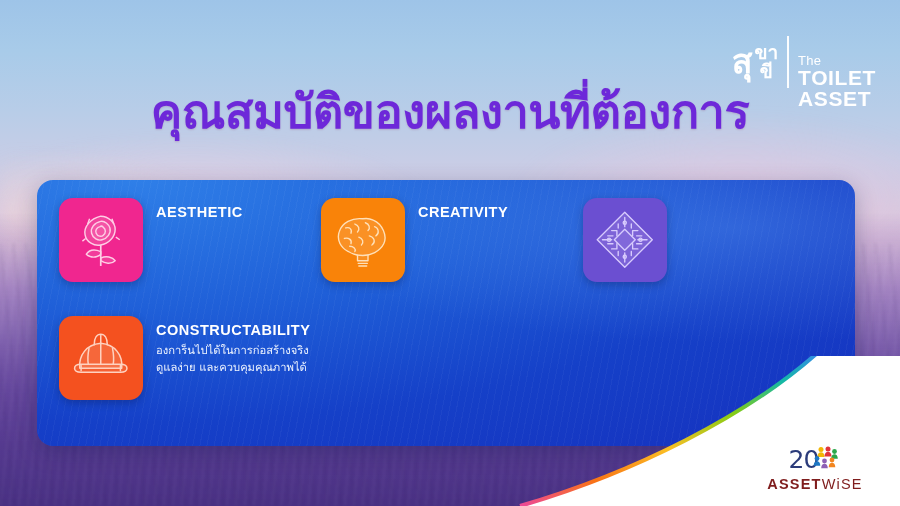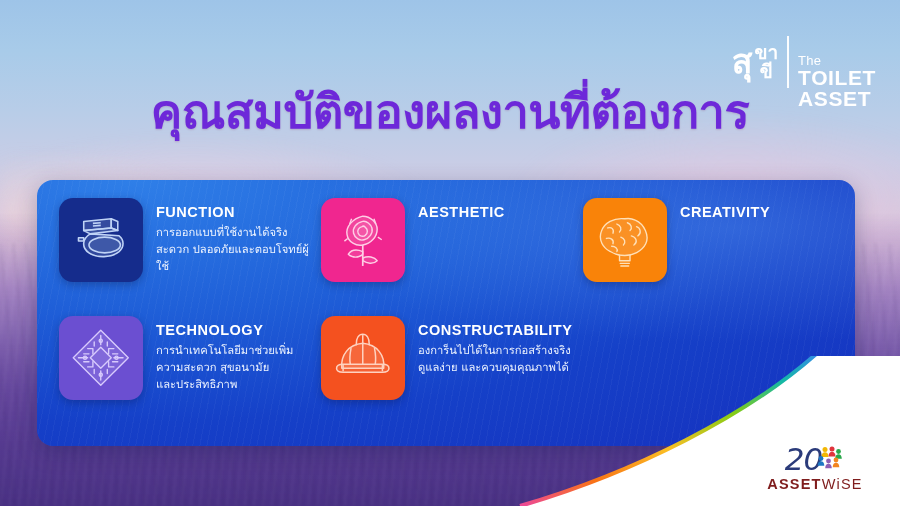--- a/index.html
+++ b/index.html
@@ -172,22 +172,22 @@
   .logo-aw {
     position: absolute; right: 20px; bottom: 14px;
     text-align: center; width: 130px;
   }
   .aw-mark {
     display: flex; align-items: center; justify-content: center;
     height: 30px; margin-bottom: 2px;
   }
   .aw-20 {
     font-family: "DejaVu Sans", sans-serif;
-    font-size: 31px; font-weight: 400; color: #2b3b7a;
-    line-height: 1; letter-spacing: -1px; font-style: italic;
+    font-size: 25px; font-weight: 400; color: #2b3b7a;
+    line-height: 1; letter-spacing: -1px;
   }
   .aw-name {
     font-family: "Liberation Sans", sans-serif;
     font-size: 14.5px; font-weight: 700; color: #7f1d1d;
     letter-spacing: 1.2px;
   }
   .aw-name .wise { font-weight: 400; }
 </style>
 </head>
 <body>
@@ -216,40 +216,20 @@
       <div class="w-toilet">ASSET</div>
     </div>
   </div>
 
   <div class="title">คุณสมบัติของผลงานที่ต้องการ</div>
 
   <div class="panel">
     <div class="panel-sheen"></div>
     <div class="grid">
 
-      <div class="card">
-        <div class="tile" style="background:#152c8c">
-          <svg viewBox="0 0 100 100">
-            <g fill="none" stroke="#cfe2ff" stroke-width="2.4" stroke-linejoin="round" opacity="0.92">
-              <path d="M24 36 L24 22 L66 18 L66 32 Z" fill="rgba(210,232,255,0.18)"></path>
-              <path d="M66 18 L76 22 L76 36 L66 32 Z" fill="rgba(210,232,255,0.10)"></path>
-              <path d="M24 36 L66 32 L76 36 L34 41 Z" fill="rgba(210,232,255,0.22)"></path>
-              <path d="M34 41 C22 48 20 62 32 70 C44 78 66 78 78 68 C86 61 86 50 78 44 L34 41 Z" fill="rgba(200,228,255,0.17)"></path>
-              <ellipse cx="56" cy="58" rx="24" ry="12" fill="rgba(180,218,255,0.12)"></ellipse>
-              <path d="M16 47 L24 47 L24 52 L16 52 Z" fill="rgba(210,232,255,0.2)"></path>
-              <path d="M38 25 L50 24 M38 29 L50 28"></path>
-            </g>
-          </svg>
-        </div>
-        <div class="card-text">
-          <div class="card-title">FUNCTION</div>
-          <div class="card-desc">การออกแบบที่ใช้งานได้จริง
-สะดวก ปลอดภัยและตอบโจทย์ผู้ใช้</div>
-        </div>
-      </div>
 
       <div class="card">
         <div class="tile" style="background:#f0268f">
           <svg viewBox="0 0 100 100">
             <g fill="none" stroke="#ffd7ea" stroke-width="2.2" stroke-linejoin="round" opacity="0.95">
               <path d="M50 14 C34 18 24 30 26 42 C28 54 40 60 50 58 C62 56 72 46 72 34 C72 24 62 14 50 14 Z" fill="rgba(255,215,235,0.18)"></path>
               <path d="M50 22 C40 24 34 32 36 40 C38 48 46 52 52 50 C60 48 66 40 64 32 C62 26 56 21 50 22 Z" fill="rgba(255,215,235,0.12)"></path>
               <path d="M49 30 C44 31 41 36 43 40 C45 45 51 46 54 43 C58 40 58 34 54 31 C52 29 50 29 49 30 Z"></path>
               <path d="M33 18 L30 26 M67 18 L70 26 M27 48 L22 52 M73 46 L79 50"></path>
               <path d="M50 58 L50 90" stroke-width="2.6"></path>
@@ -289,26 +269,20 @@
               <path d="M50 16 L50 30 M50 70 L50 84 M16 50 L30 50 M70 50 L84 50"></path>
               <path d="M30 36 L38 36 L38 44 M70 36 L62 36 L62 44 M30 64 L38 64 L38 56 M70 64 L62 64 L62 56"></path>
               <path d="M24 44 L32 44 M24 56 L32 56 M68 44 L76 44 M68 56 L76 56"></path>
               <path d="M40 26 L40 32 M60 26 L60 32 M40 74 L40 68 M60 74 L60 68"></path>
               <circle cx="26" cy="50" r="2.4"></circle>
                 <circle cx="74" cy="50" r="2.4"></circle>
               <circle cx="50" cy="24" r="2.4"></circle>
                 <circle cx="50" cy="76" r="2.4"></circle>
             </g>
           </svg>
-        </div>
-        <div class="card-text">
-          <div class="card-title">TECHNOLOGY</div>
-          <div class="card-desc">การนำเทคโนโลยีมาช่วยเพิ่ม
-ความสะดวก สุขอนามัย
-และประสิทธิภาพ</div>
         </div>
       </div>
 
       <div class="card">
         <div class="tile" style="background:#f4511f">
           <svg viewBox="0 0 100 100">
             <g fill="none" stroke="#ffd9c9" stroke-width="2.3" stroke-linejoin="round" stroke-linecap="round" opacity="0.95">
               <path d="M18 66 C16 46 28 30 50 28 C72 30 84 46 82 66 Z" fill="rgba(255,217,201,0.17)"></path>
               <path d="M10 66 C10 62 14 60 20 60 L80 60 C86 60 90 62 90 66 C90 70 86 72 80 72 L20 72 C14 72 10 70 10 66 Z" fill="rgba(255,217,201,0.12)"></path>
               <path d="M40 30 C40 20 44 14 50 14 C56 14 60 20 60 30"></path>

